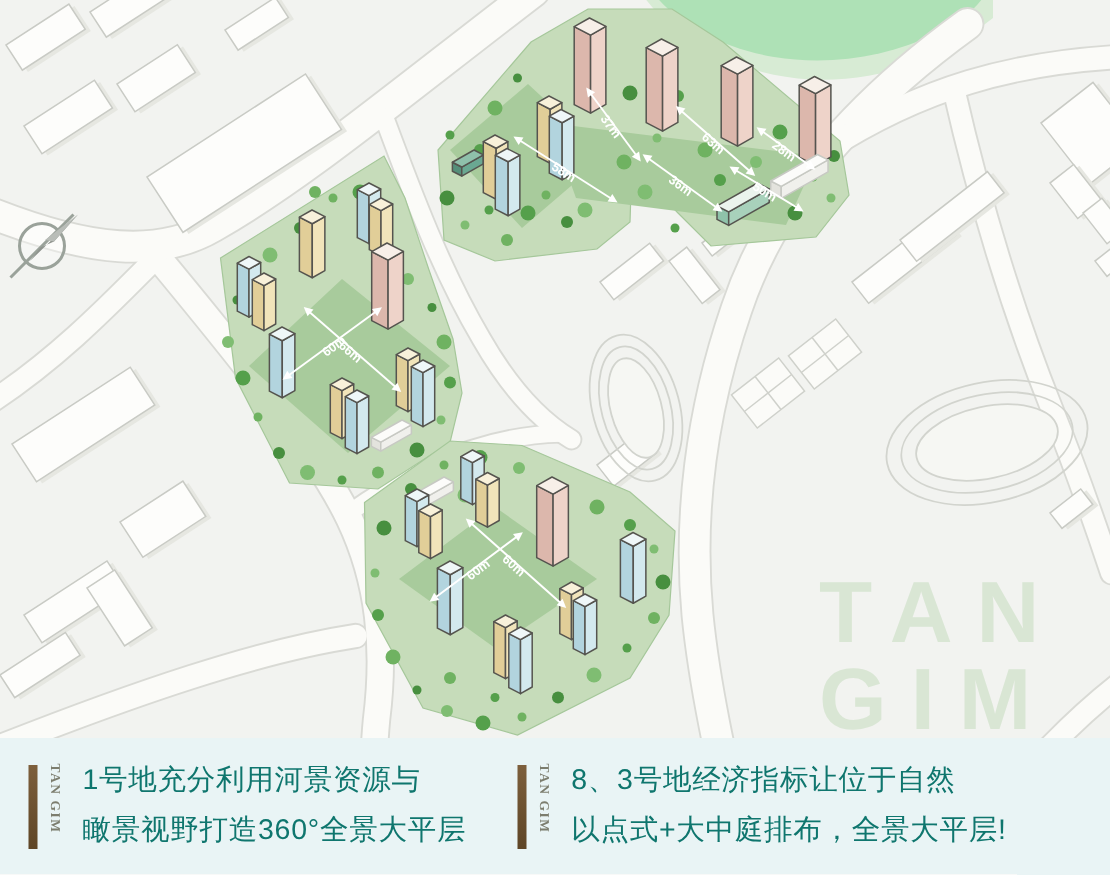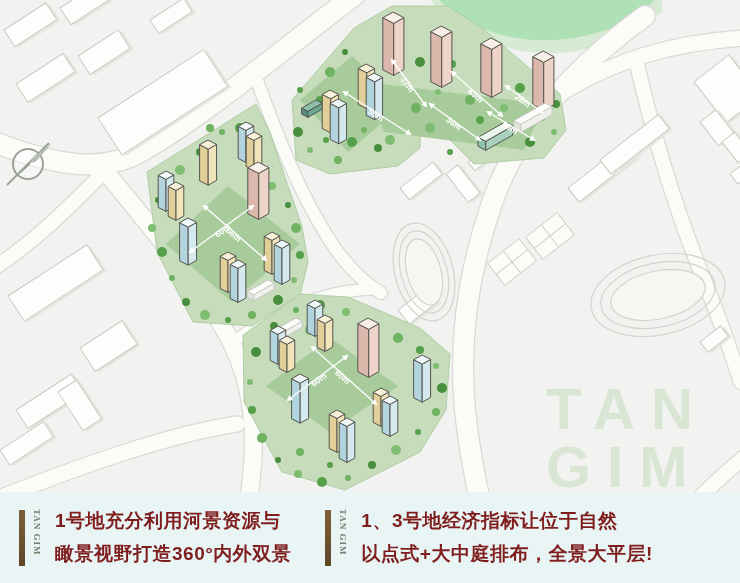--- a/index.html
+++ b/index.html
@@ -15,21 +15,21 @@
   .captions{position:absolute;left:0;top:492px;width:740px;height:91px;
             background:#e9f4f5;display:flex;align-items:center;}
   .cap{display:flex;align-items:center;}
   .cap-1{margin-left:19px;}
   .cap-2{margin-left:34px;}
   .brand-bar{width:6px;height:56px;background:linear-gradient(180deg,#7d5f3c,#5e4526);
              margin-right:7px;flex:0 0 auto;}
   .vbrand{writing-mode:vertical-rl;text-orientation:sideways;height:58px;
           font-size:9px;font-weight:bold;letter-spacing:1px;color:#7c7d6e;
           margin-right:13px;flex:0 0 auto;font-family:"Liberation Serif",serif;}
-  .ctext{font-size:19px;font-weight:700;color:#7f1d1d;line-height:1.72;
+  .ctext{font-size:19px;font-weight:400;color:#0f766e;line-height:1.72;
          letter-spacing:0.5px;}
   .ctext .cline{display:block;white-space:nowrap;}
 </style>
 </head>
 <body>
 
 <div class="stage">
   <div class="map-wrap">
     <svg class="map" id="mapsvg" width="740" height="492" viewBox="0 0 740 492">
         <defs>
@@ -473,25 +473,25 @@
       <span class="wline">GIM</span>
     </div>
   </div>
 
   <div class="captions">
     <div class="cap cap-1">
       <div class="brand-bar"></div>
       <div class="vbrand">TAN GIM</div>
       <div class="ctext">
         <span class="cline">1号地充分利用河景资源与</span>
-        <span class="cline">瞰景视野打造360°内外双景</span>
+        <span class="cline">瞰景视野打造360°全景大平层</span>
       </div>
     </div>
     <div class="cap cap-2">
       <div class="brand-bar"></div>
       <div class="vbrand">TAN GIM</div>
       <div class="ctext">
-        <span class="cline">1、3号地经济指标让位于自然</span>
+        <span class="cline">8、3号地经济指标让位于自然</span>
         <span class="cline">以点式+大中庭排布，全景大平层!</span>
       </div>
     </div>
   </div>
 </div>
 
 </body></html>

